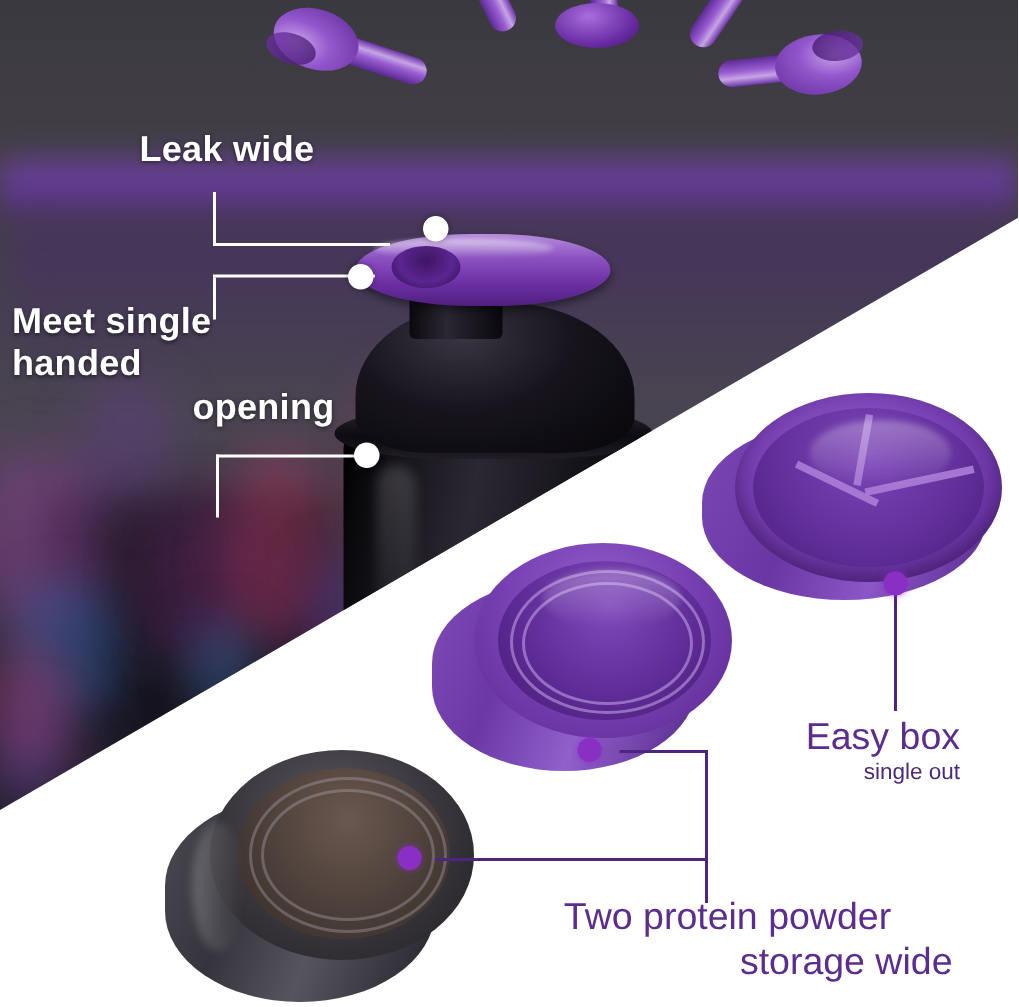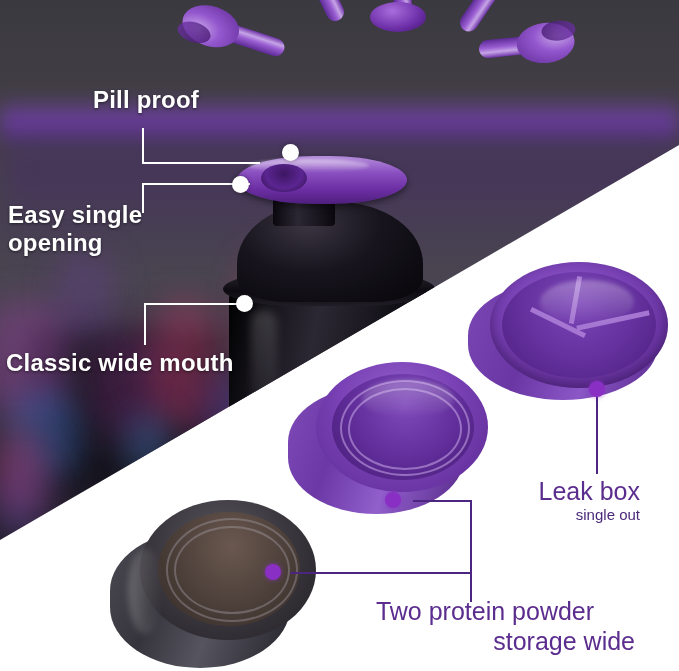--- a/index.html
+++ b/index.html
@@ -280,27 +280,27 @@
       <div class="arm a5">
         <div class="stem"></div>
           <div class="pad">
             <div class="padin"></div>
           </div>
       </div>
       <div class="hub"></div>
     </div>
   </div>
 
-  <div class="callout-white cw1">Pill proof</div>
+  <div class="callout-white cw1">Leak wide</div>
 
   <div class="callout-white cw2">
-    <span>Easy single opening</span>
-  </div>
-
-  <div class="callout-white cw3">Classic wide mouth</div>
+    <span>Meet single handed</span>
+    <span class="l2">opening</span>
+  </div>
+
 
   <div class="lead">
     <i style="left:142px; top:128px; width:2px; height:36px;"></i>
     <i style="left:142px; top:162px; width:118px; height:2px;"></i>
   </div>
 
   <div class="lead">
     <i style="left:142px; top:185px; width:2px; height:28px;"></i>
     <i style="left:142px; top:183px; width:108px; height:2px;"></i>
   </div>
@@ -344,21 +344,21 @@
   <div class="p-line" style="left:596px; top:392px; width:2px; height:82px;"></div>
   <div class="dot-p" style="left:589px; top:381px;"></div>
 
   <div class="p-line" style="left:413px; top:500px; width:58px; height:2px;"></div>
   <div class="p-line" style="left:290px; top:572px; width:181px; height:2px;"></div>
   <div class="p-line" style="left:470px; top:500px; width:2px; height:102px;"></div>
   <div class="dot-p" style="left:385px; top:492px;"></div>
   <div class="dot-p" style="left:265px; top:564px;"></div>
 
   <div class="callout-purple" style="left:455px; top:476px; width:185px; text-align:right;">
-    <div class="cp-title">Leak box</div>
+    <div class="cp-title">Easy box</div>
     <div class="cp-sub">single out</div>
   </div>
 
   <div class="callout-purple" style="left:335px; top:596px; width:300px; text-align:center;">
     <div class="cp-title">Two protein powder</div>
     <div class="cp-title" style="text-align:right;">storage wide</div>
   </div>
 
 </div>
 

